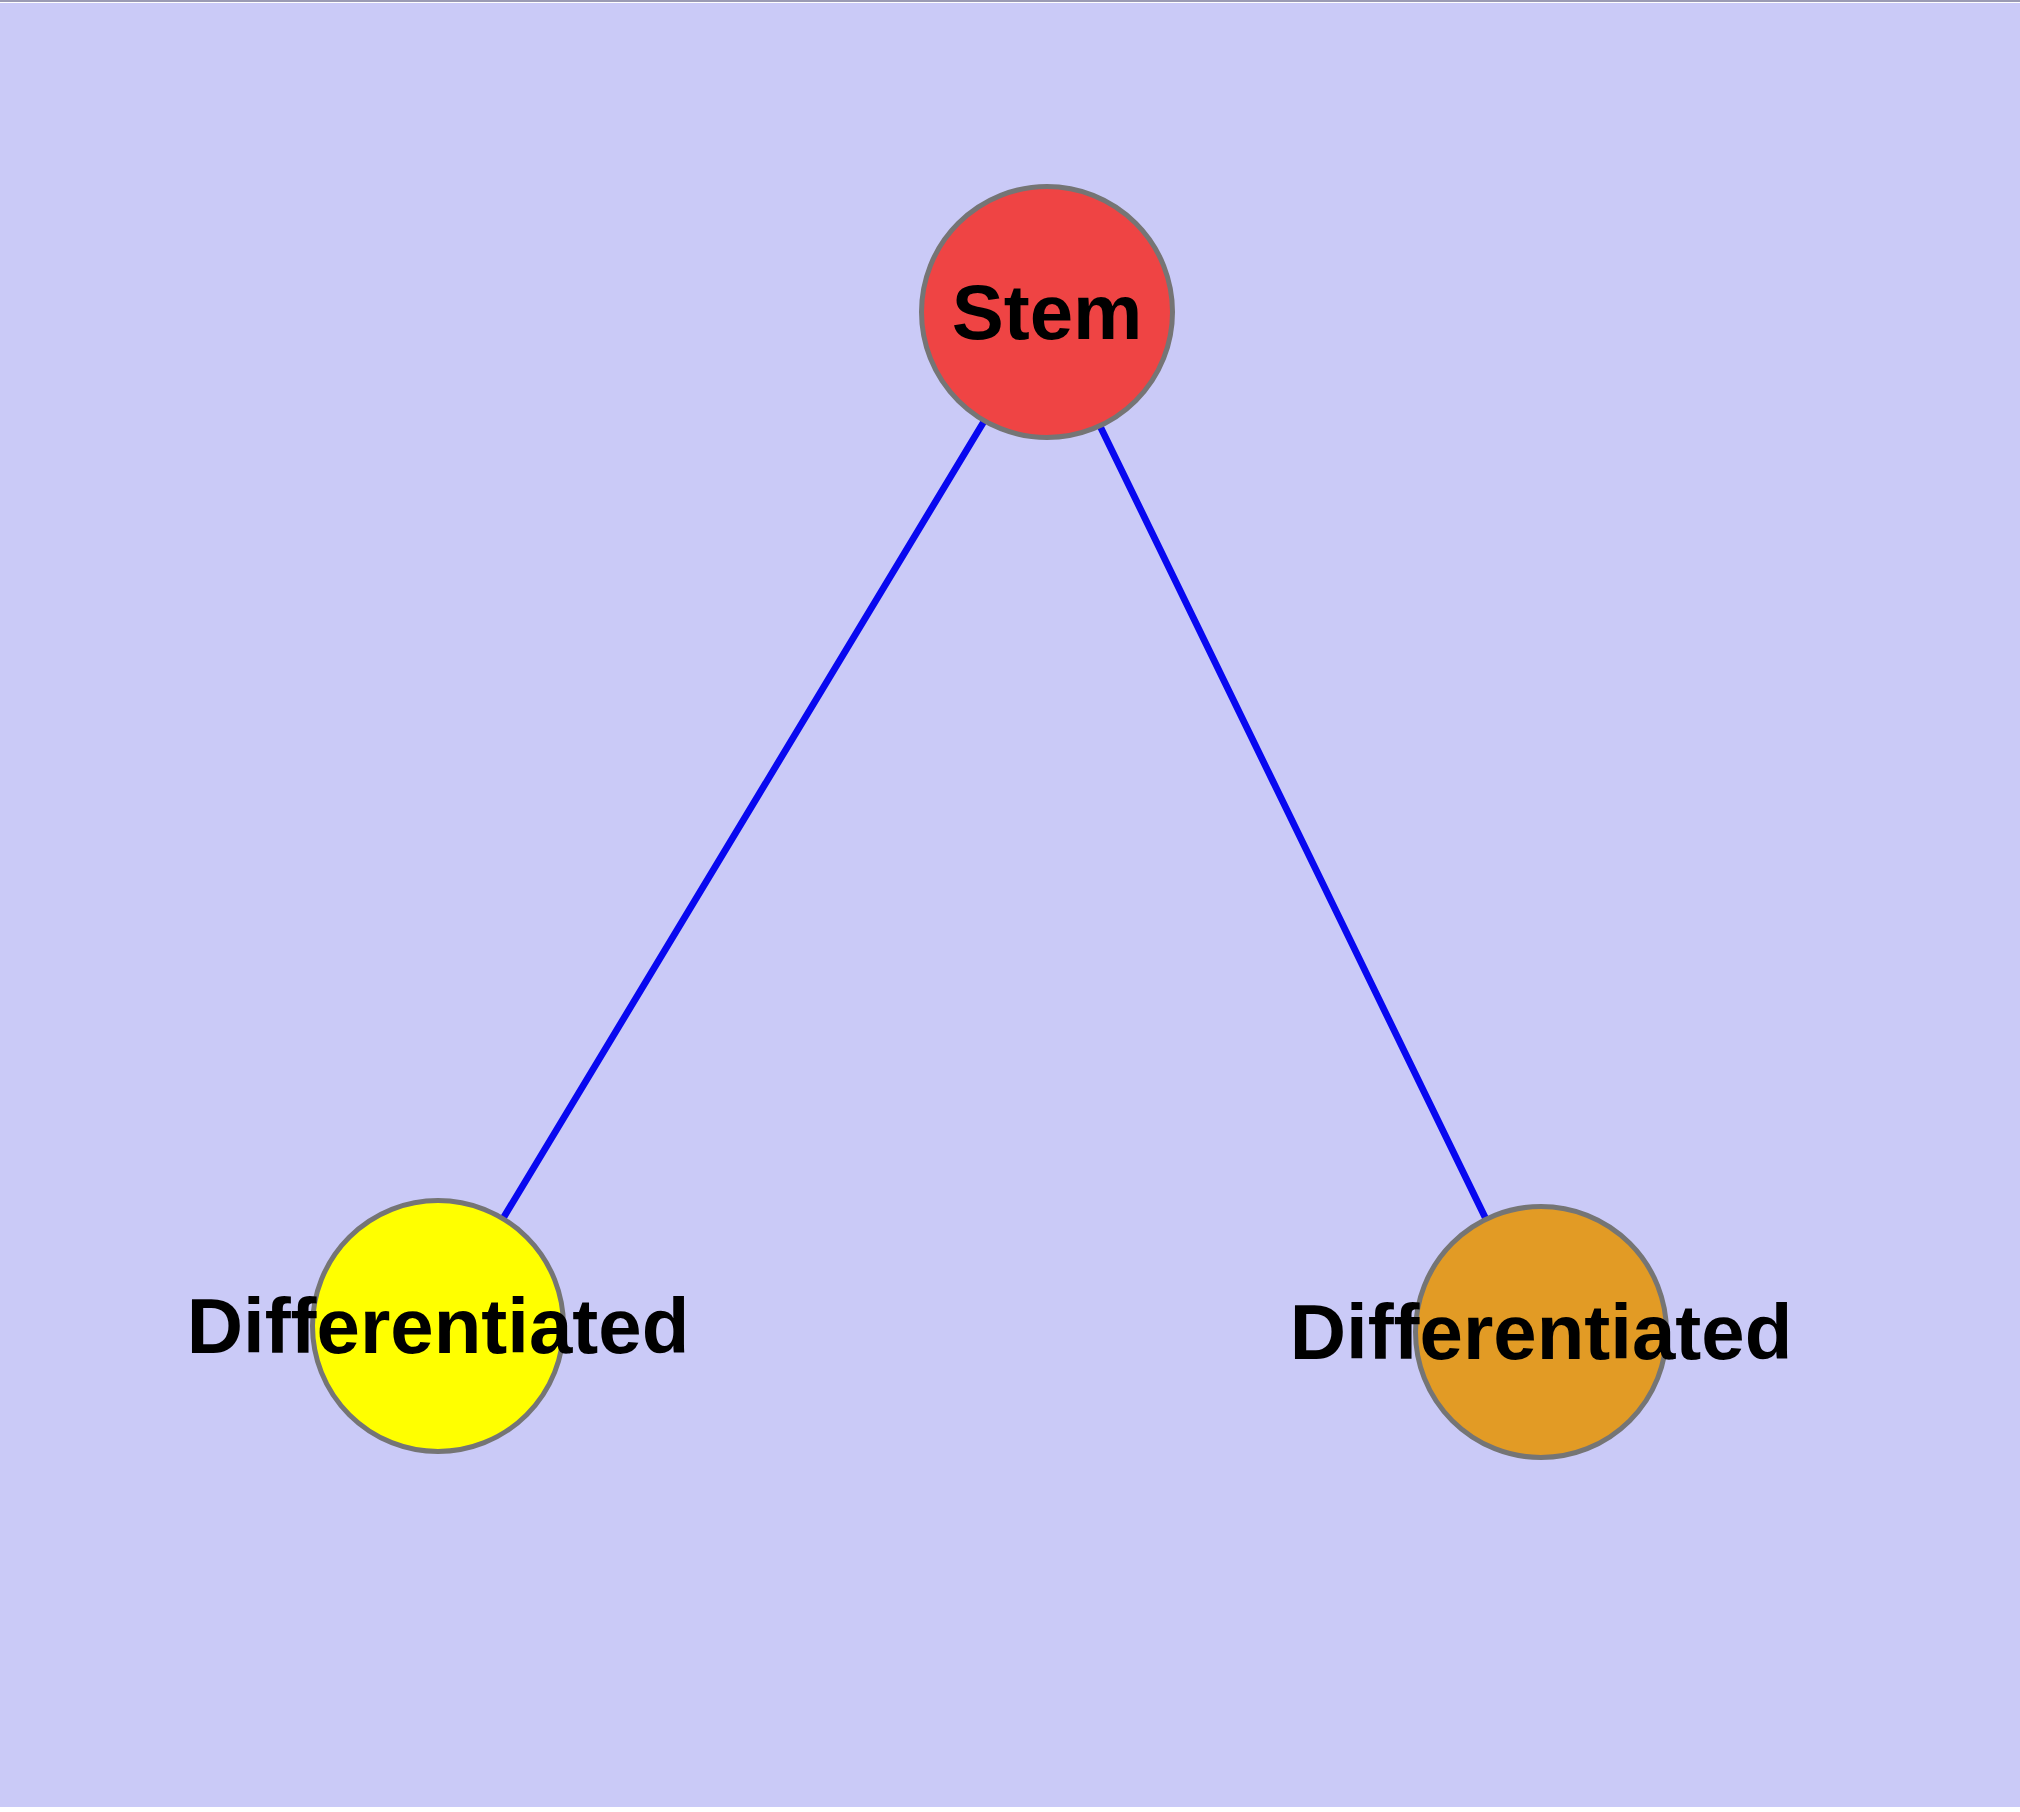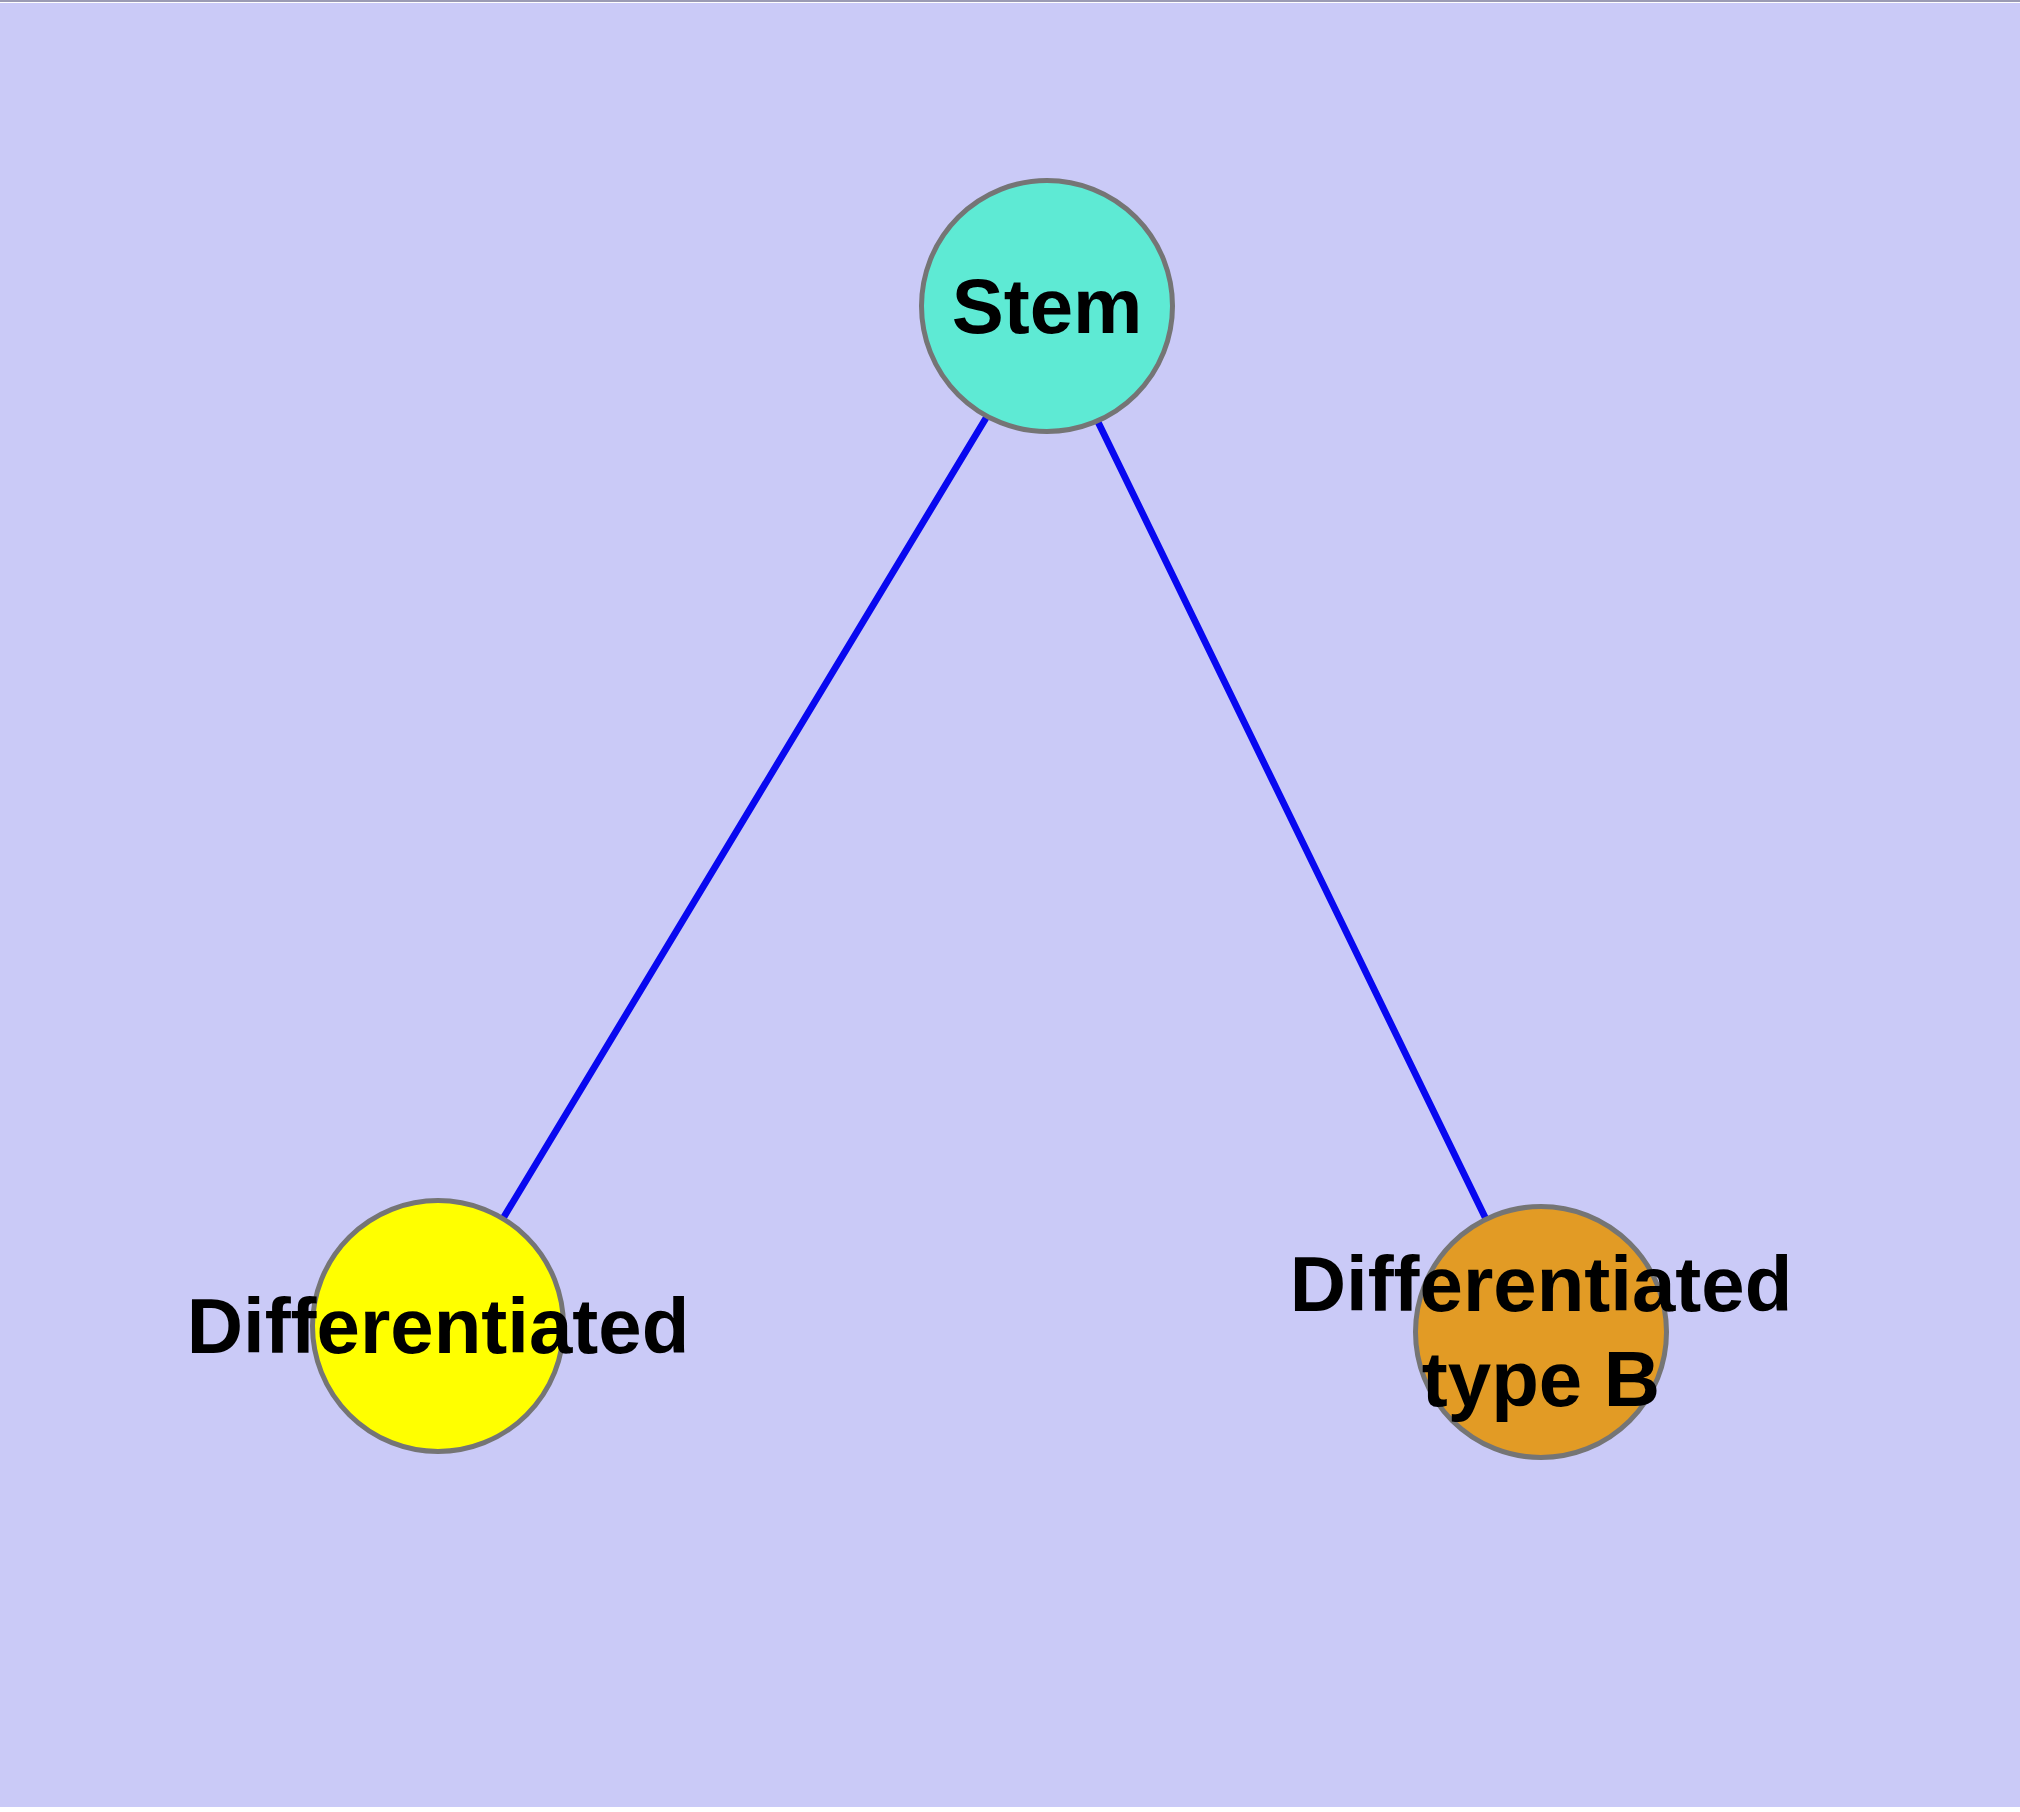--- a/index.html
+++ b/index.html
@@ -57,33 +57,32 @@
 <div class="hairline"></div>
 <div class="panel" style="background: rgb(202, 202, 247);"></div>
 
 <div class="stage">
 
   <svg class="edges" xmlns="http://www.w3.org/2000/svg" viewBox="0 0 2384 2138" width="2021" height="1812">
     <line class="edge" x1="1235" y1="374" x2="517" y2="1564" stroke="#0808f0"></line>
     <line class="edge" x1="1235" y1="374" x2="1818" y2="1572" stroke="#0808f0"></line>
   </svg>
 
-  <div class="node" style="left: 919px; top: 178px; width: 256px; height: 256px; background: #5eead4; border-color: rgb(117, 117, 117);">
+  <div class="node" style="left: 919px; top: 184px; width: 256px; height: 256px; background: #ef4444; border-color: rgb(117, 117, 117);">
     <div class="node-label" style="color: rgb(0, 0, 0);">
       <span>Stem</span>
     </div>
   </div>
 
   <div class="node" style="left: 310px; top: 1198px; width: 256px; height: 256px; background: rgb(255, 255, 0); border-color: rgb(117, 117, 117);">
     <div class="node-label" style="color: rgb(0, 0, 0);">
       <span>Differentiated</span>
     </div>
   </div>
 
   <div class="node" style="left: 1413px; top: 1204px; width: 256px; height: 256px; background: rgb(226, 155, 37); border-color: rgb(117, 117, 117);">
     <div class="node-label" style="color: rgb(0, 0, 0);">
       <span>Differentiated</span>
-      <span>type B</span>
     </div>
   </div>
 
 </div>
 
 
 </body></html>

